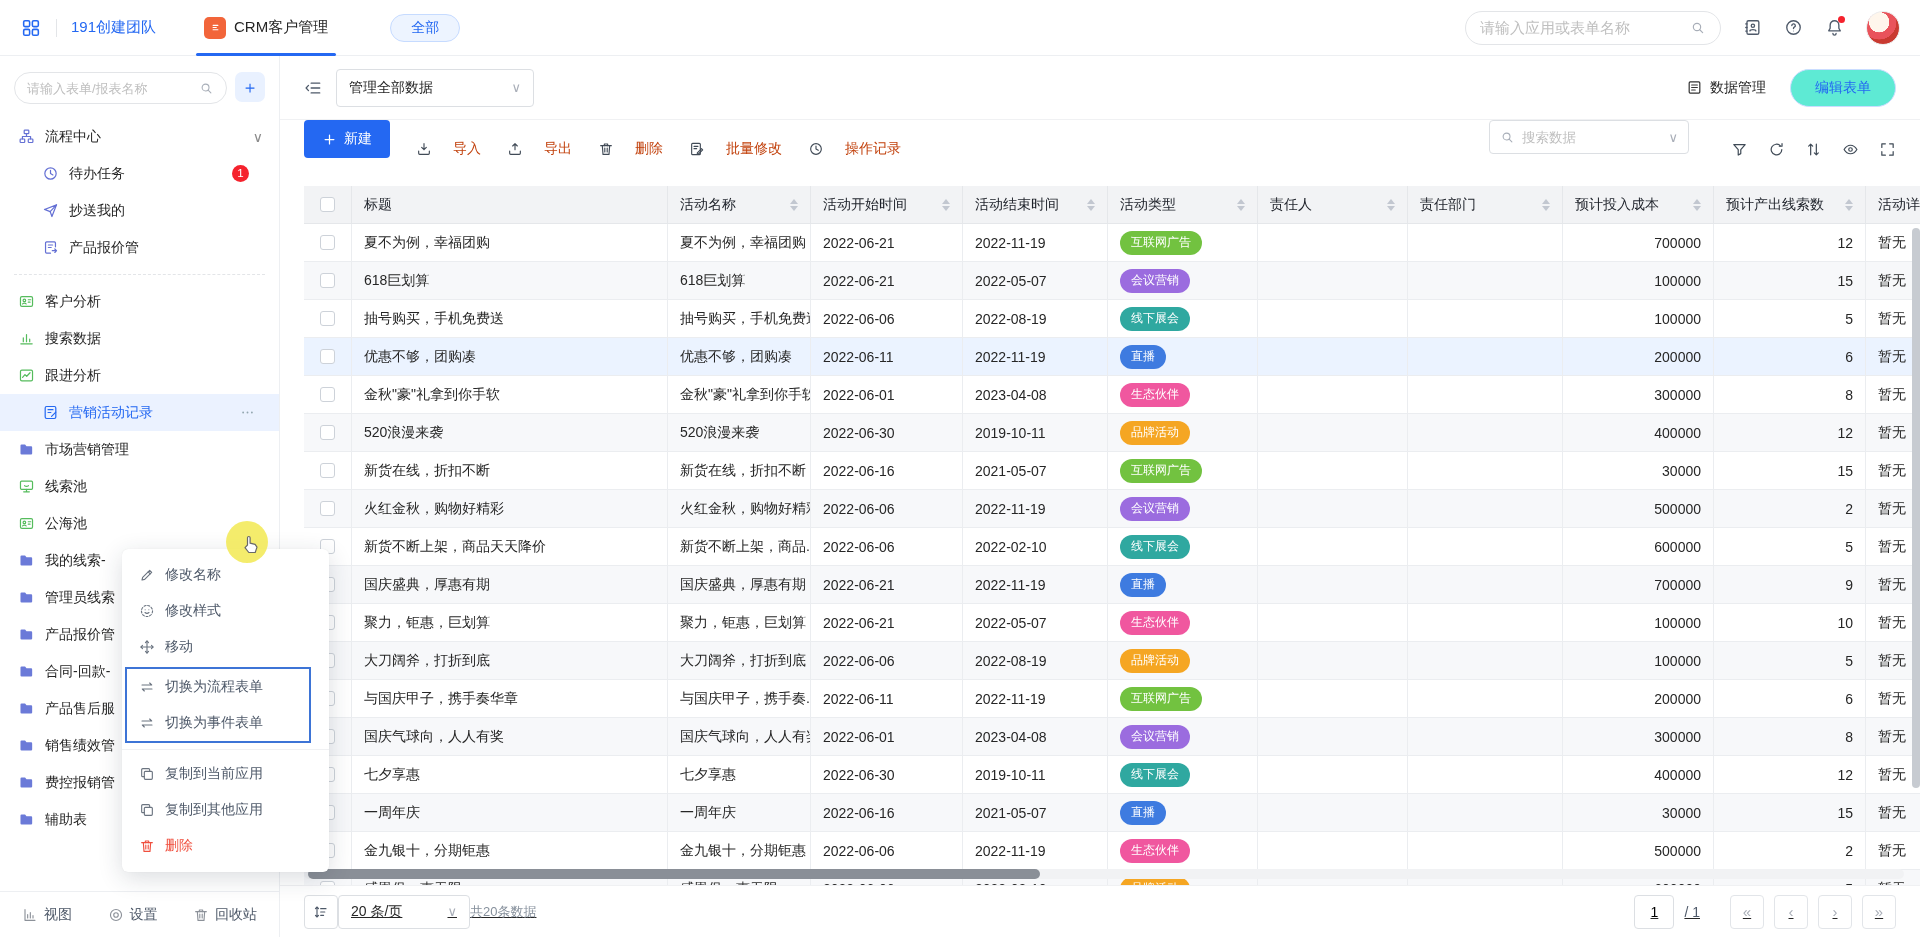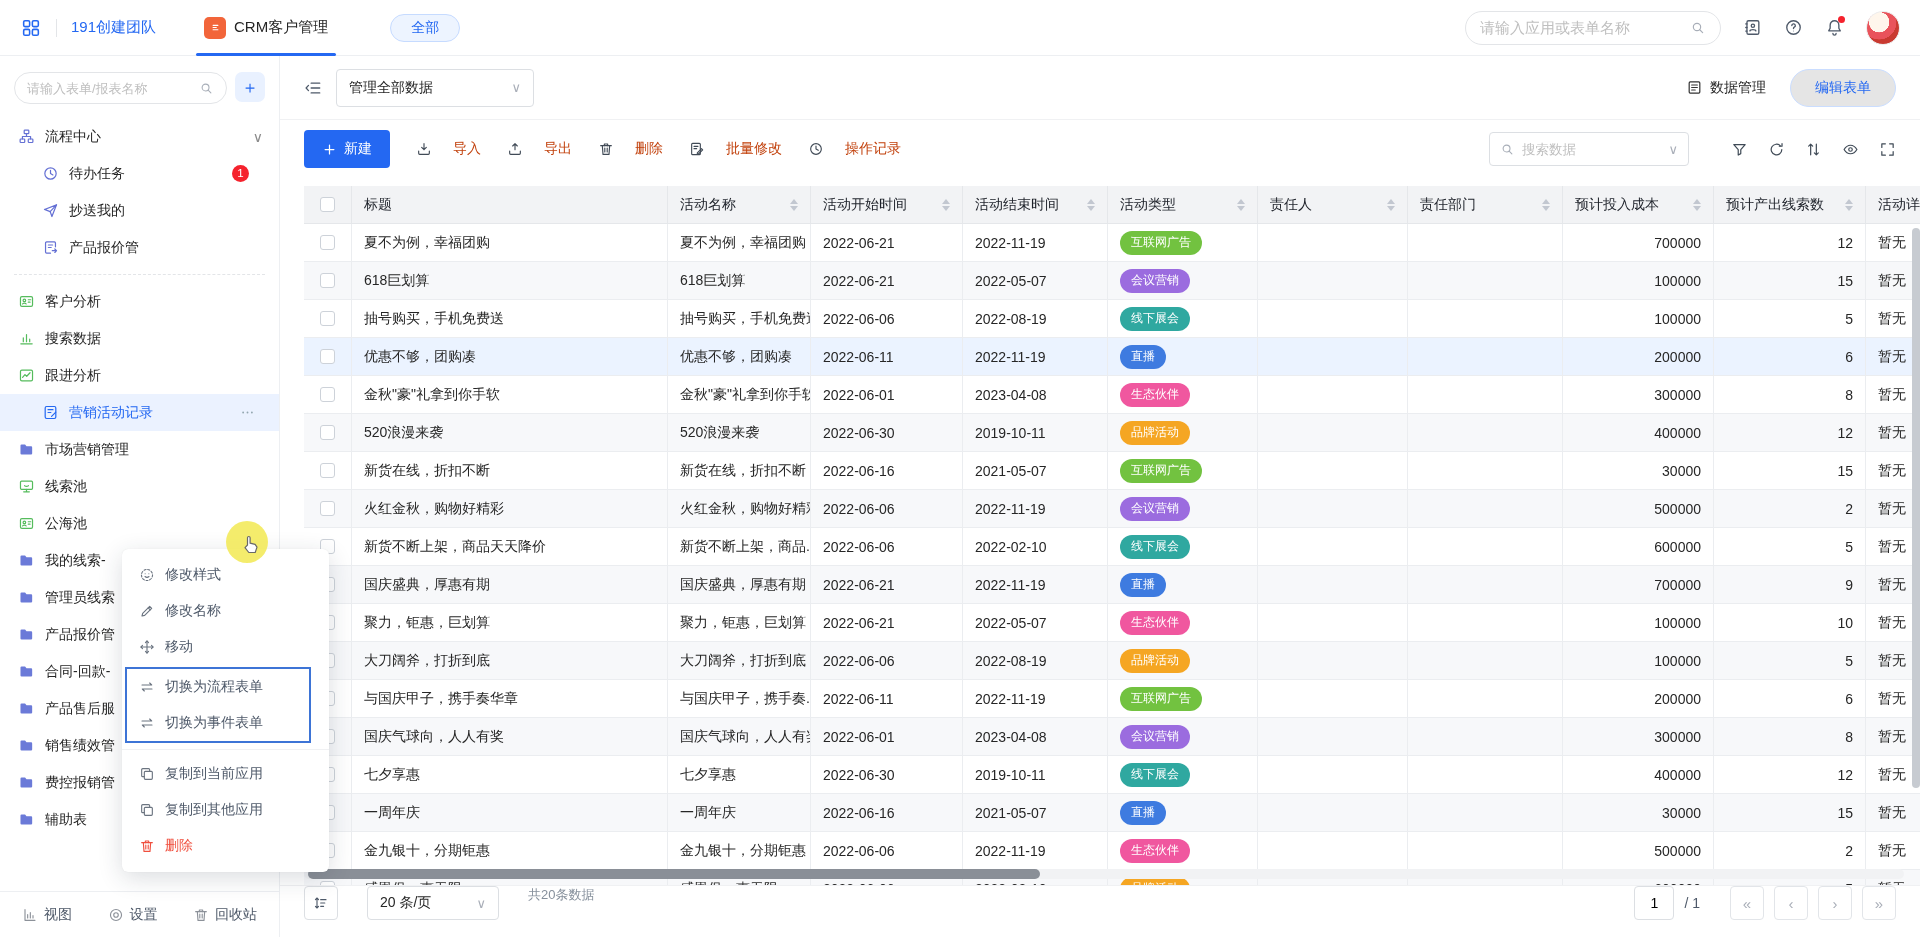--- a/index.html
+++ b/index.html
@@ -53,24 +53,24 @@
   .sbf-item .ic { font-size:16px; color:#8C9199; }
 
   
   .view-header { height:64px; display:flex; align-items:center; gap:14px; padding:0 24px; border-bottom:1px solid #F0F1F3; }
   .collapse-ic { color:#4E5969; font-size:18px; }
   .vh-select { width:198px; height:38px; border:1px solid #DCDFE3; border-radius:4px; display:flex; align-items:center; justify-content:space-between; padding:0 12px; cursor:pointer; }
   .chev { color:#A9AEB8; font-size:13px; }
   .vh-right { margin-left:auto; display:flex; align-items:center; gap:24px; }
   .dm-link { display:flex; align-items:center; gap:7px; cursor:pointer; }
   .dm-link .ic { font-size:17px; color:#333; }
-  .edit-btn { height:38px; border:1px solid #CADDFF; background:#e5e5e5; color:#2468F2; border-radius:19px; padding:0 24px; display:flex; align-items:center; font-size:14px; cursor:pointer; }
+  .edit-btn { height:38px; border:1px solid #CADDFF; background:#5eead4; color:#2468F2; border-radius:19px; padding:0 24px; display:flex; align-items:center; font-size:14px; cursor:pointer; }
 
   
-  .toolbar { height:58px; display:flex; align-items:center; gap:26px; padding:0 24px; }
+  .toolbar { height:58px; display:flex; gap:26px; padding:0 24px; }
   .btn-primary { height:38px; background:#2468F2; color:#fff; border:none; border-radius:4px; padding:0 18px; display:flex; align-items:center; gap:7px; font-size:14px; cursor:pointer; font-family:inherit; }
   .btn-primary .ic { font-size:15px; }
   .tool-item { display:flex; align-items:center; gap:21px; color:#c2410c; cursor:pointer; }
   .tool-item .ic { font-size:16px; color:#404A56; }
   .tb-sep { flex:1; }
   .search-data { width:200px; height:34px; border:1px solid #DCDFE3; border-radius:4px; display:flex; align-items:center; gap:7px; padding:0 10px; }
   .search-data .ic-search { color:#A8AEB8; font-size:15px; }
   .search-data input { border:none; outline:none; flex:1; min-width:0; font-size:13.5px; font-family:inherit; }
   .search-data input::placeholder { color:#BFBFBF; }
   .tool-icons { display:flex; align-items:center; gap:20px; color:#3F4A56; margin-left:16px; }
@@ -89,21 +89,21 @@
   .sorter { margin-left:auto; display:flex; flex-direction:column; gap:2px; padding-left:6px; }
   .sorter i { width:0; height:0; border-left:4px solid transparent; border-right:4px solid transparent; display:block; }
   .s-up { border-bottom:5px solid #C2C7D0; }
   .s-down { border-top:5px solid #C2C7D0; }
   .badge-pill { color:#fff; font-size:12px; padding:3.5px 11px; border-radius:12px; }
   .vscroll { position:absolute; top:42px; right:0; width:8px; height:560px; background:#C7CBD1; border-radius:4px; }
   .hscroll { position:absolute; left:0; right:16px; bottom:6px; height:10px; background:#F1F2F4; border-radius:5px; }
   .hthumb { position:absolute; left:4px; top:0; width:732px; height:10px; background:#8A8F97; border-radius:5px; }
 
   
-  .pagination { height:52px; border-top:1px solid #F0F1F3; display:flex; align-items:flex-start; gap:29px; padding:0 24px; background:#fff; }
+  .pagination { height:52px; border-top:1px solid #F0F1F3; display:flex; align-items:center; gap:0; padding:0 24px; background:#fff;text-decoration:underline; }
   .pg-iconbtn { width:34px; height:34px; border:1px solid #DCDFE3; border-radius:4px; display:flex; align-items:center; justify-content:center; color:#4E5969; font-size:16px; cursor:pointer; background:#fff; }
   .pg-select { width:132px; height:34px; border:1px solid #DCDFE3; border-radius:4px; display:flex; align-items:center; justify-content:space-between; padding:0 12px; cursor:pointer; }
   .pg-total { color:#86909C; font-size:13px; }
   .pg-right { margin-left:auto; display:flex; align-items:center; gap:10px; }
   .pg-page { width:40px; height:34px; border:1px solid #DCDFE3; border-radius:4px; text-align:center; font-size:14px; outline:none; font-family:inherit; }
   .pg-of { color:#4E5969; }
   .pg-nav { width:34px; height:34px; border:1px solid #E2E5E9; border-radius:4px; background:#fff; color:#A9AEB8; font-size:15px; display:flex; align-items:center; justify-content:center; cursor:pointer; }
 
   
   .context-menu { position:absolute; left:122px; top:549px; width:207px; background:#fff; border-radius:6px;
@@ -943,36 +943,36 @@
           <button class="pg-nav">»</button>
         </div>
       </div>
     </main>
   </div>
 
   <div class="context-menu" id="ctx-menu">
       <div class="cm-item">
         <span style="display: flex;">
           <svg class="ic" viewBox="0 0 24 24" fill="none" stroke="currentColor" stroke-width="1.7" stroke-linecap="round" stroke-linejoin="round">
+            <path d="M4.5 19.5l1-4L16 5l3 3L8.5 18.5l-4 1z"></path>
+            <path d="M13.8 7.2l3 3"></path>
+          </svg>
+        </span>
+        <span>修改名称</span>
+      </div>
+      <div class="cm-item">
+        <span style="display: flex;">
+          <svg class="ic" viewBox="0 0 24 24" fill="none" stroke="currentColor" stroke-width="1.7" stroke-linecap="round" stroke-linejoin="round">
             <circle cx="12" cy="12" r="8.3" stroke-dasharray="3 2.6"></circle>
             <circle cx="9.2" cy="10" r="0.8" fill="currentColor" stroke="none"></circle>
             <circle cx="14.8" cy="10" r="0.8" fill="currentColor" stroke="none"></circle>
             <path d="M9 14.3c1.8 1.5 4.2 1.5 6 0"></path>
           </svg>
         </span>
         <span>修改样式</span>
-      </div>
-      <div class="cm-item">
-        <span style="display: flex;">
-          <svg class="ic" viewBox="0 0 24 24" fill="none" stroke="currentColor" stroke-width="1.7" stroke-linecap="round" stroke-linejoin="round">
-            <path d="M4.5 19.5l1-4L16 5l3 3L8.5 18.5l-4 1z"></path>
-            <path d="M13.8 7.2l3 3"></path>
-          </svg>
-        </span>
-        <span>修改名称</span>
       </div>
       <div class="cm-item">
         <span style="display: flex;">
           <svg class="ic" viewBox="0 0 24 24" fill="none" stroke="currentColor" stroke-width="1.7" stroke-linecap="round" stroke-linejoin="round">
             <path d="M12 3v18M3 12h18"></path>
             <path d="M12 3l-2.3 2.3M12 3l2.3 2.3M12 21l-2.3-2.3M12 21l2.3-2.3M3 12l2.3-2.3M3 12l2.3 2.3M21 12l-2.3-2.3M21 12l-2.3 2.3"></path>
           </svg>
         </span>
         <span>移动</span>
       </div>

